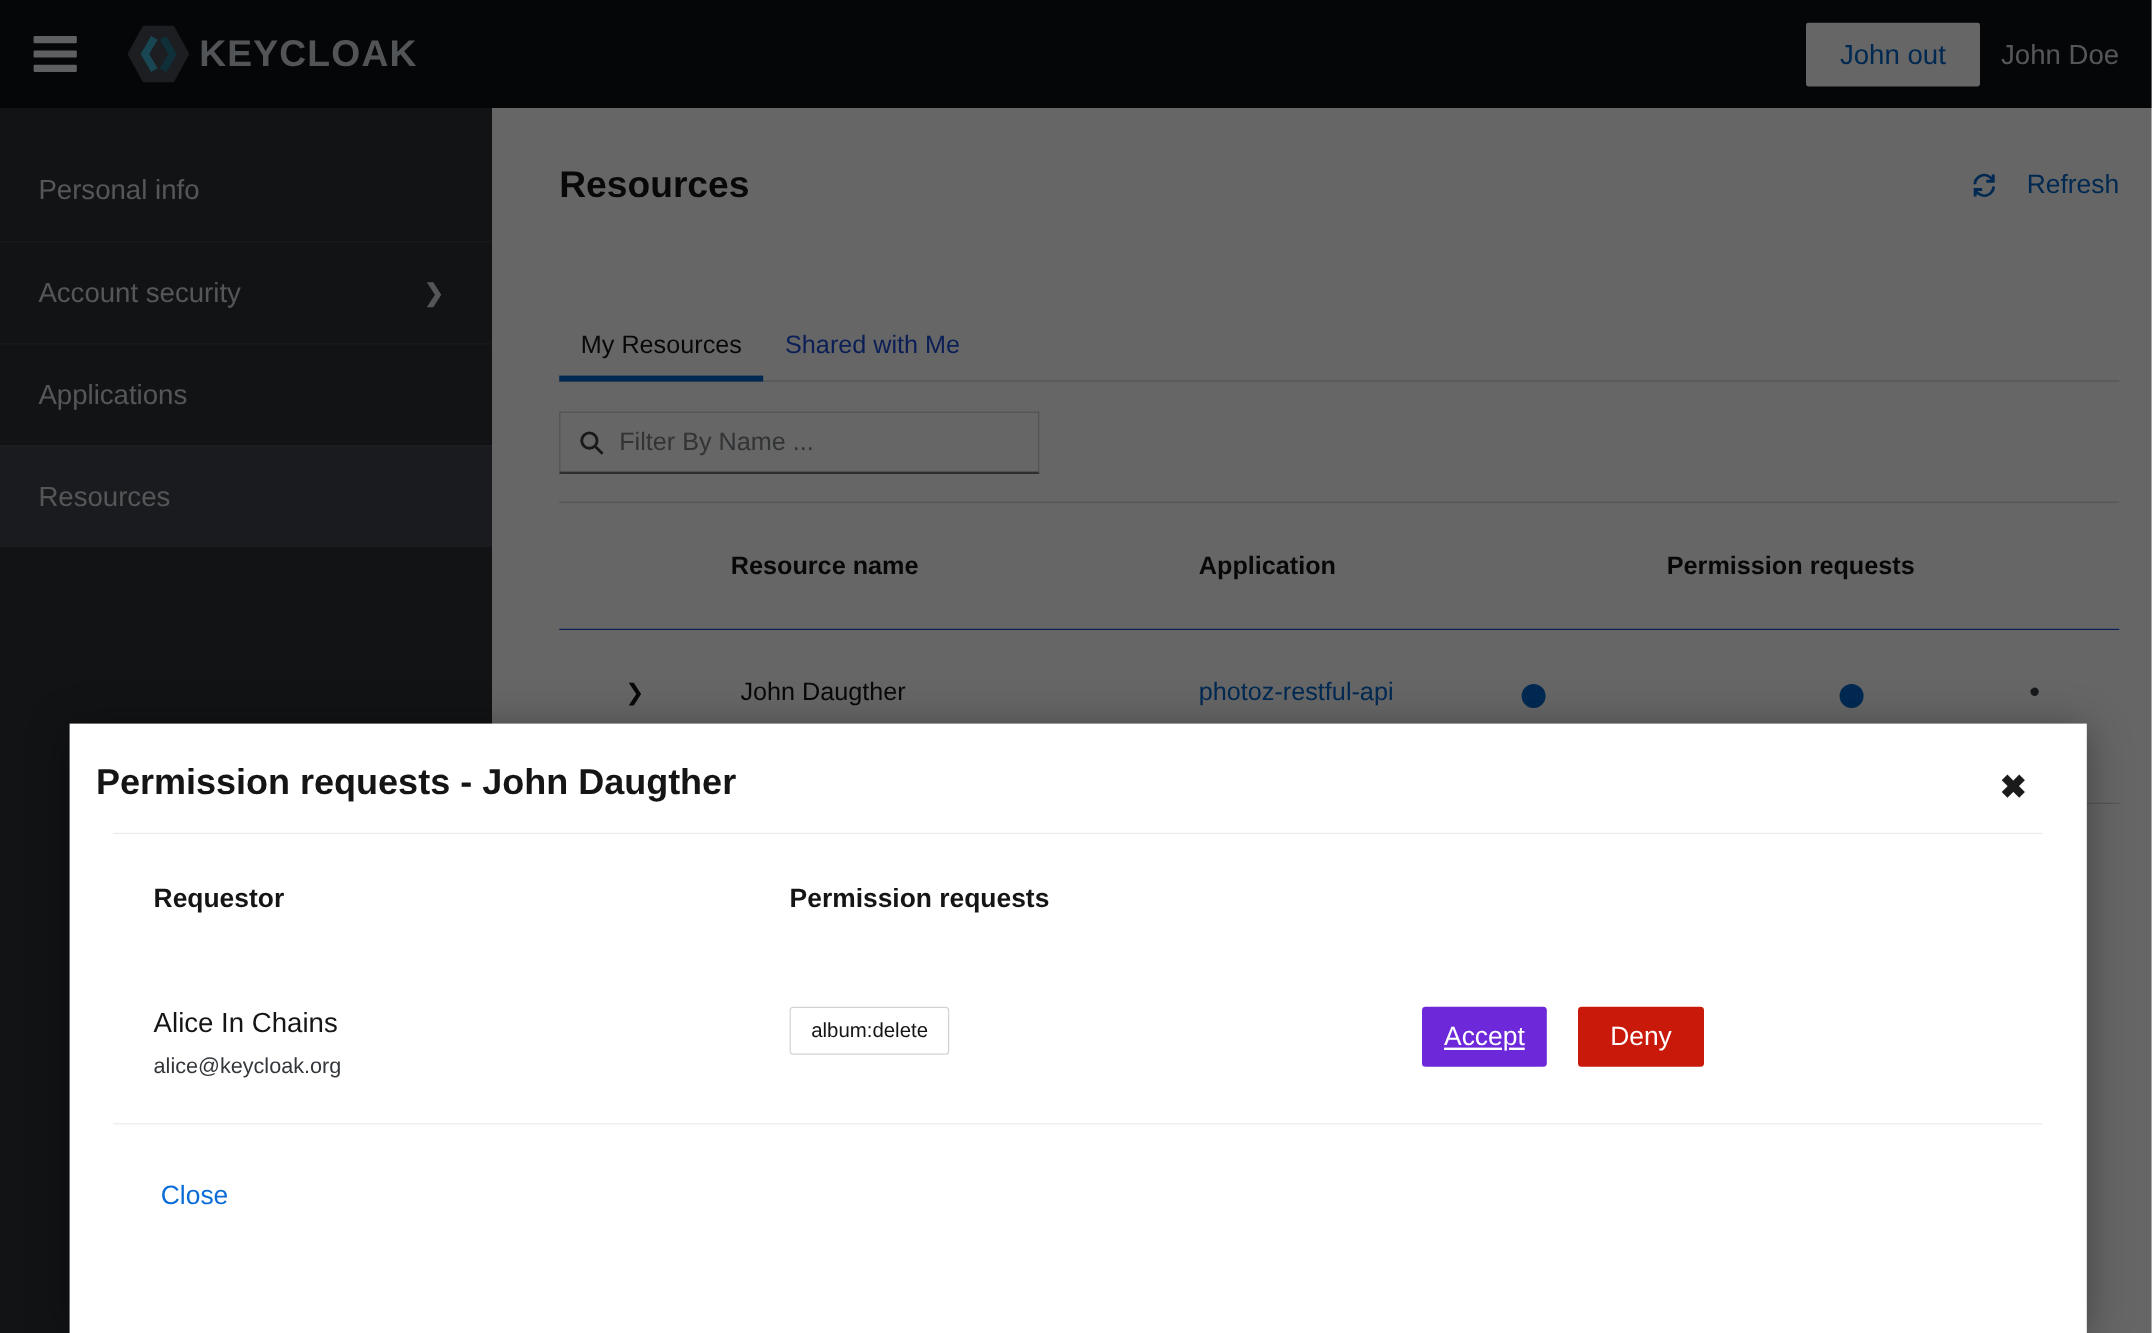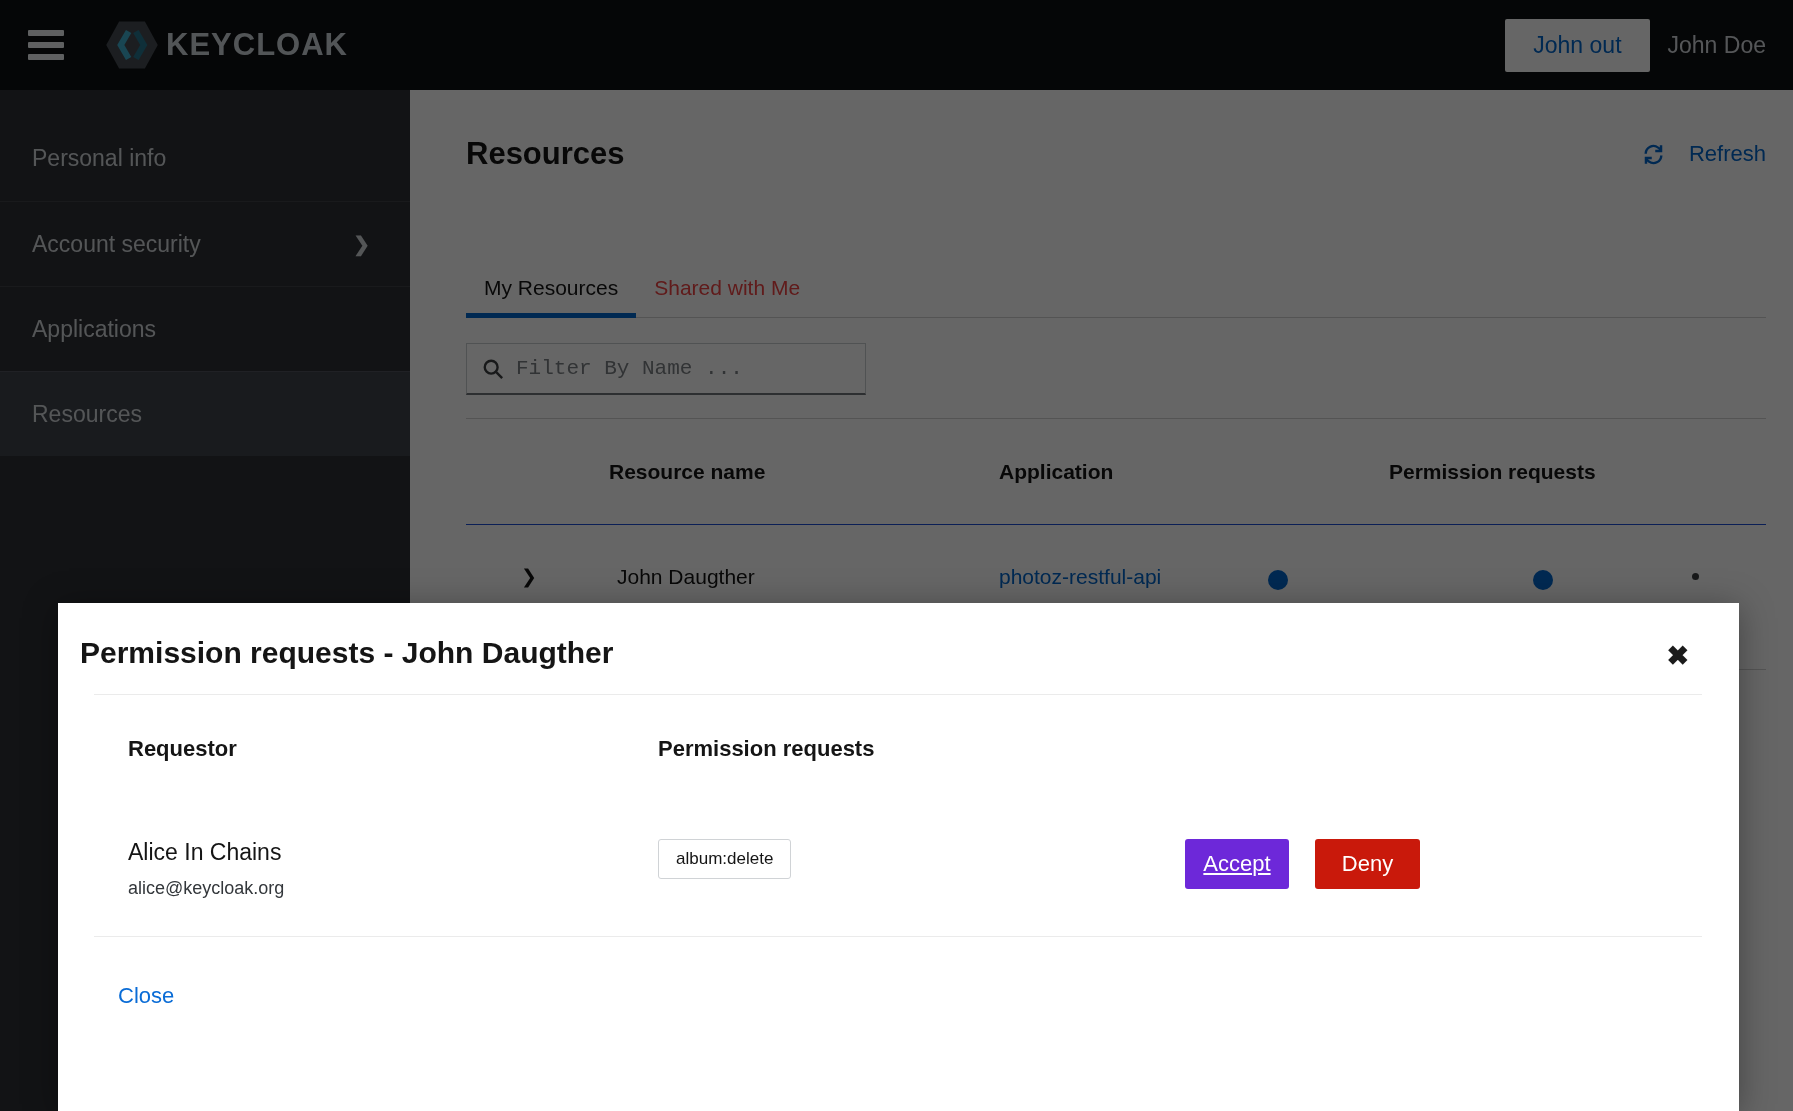--- a/index.html
+++ b/index.html
@@ -45,35 +45,35 @@
   .content {
     position: absolute; top: 90px; left: 410px; right: 0; bottom: 0;
     background: #ffffff; padding: 0 27px 0 56px; z-index: 1;
   }
   .page-head { margin-top: 46px; display: flex; align-items: center; justify-content: space-between; }
   .page-title { font-size: 31px; font-weight: 700; color: #151515; }
   .refresh-link { display: flex; align-items: center; gap: 25px; color: #0066cc; font-size: 22px; cursor: pointer; }
   .refresh-link svg { width: 21px; height: 21px; fill: #0066cc; }
 
   .tabs { margin-top: 104px; display: flex; border-bottom: 1px solid #d2d2d2; }
-  .tab { position: relative; padding: 0 18px 17px; font-size: 21px; color: #ef4444; cursor: pointer; }
+  .tab { position: relative; padding: 0 18px 17px; font-size: 21px; color: #1d4ed8; cursor: pointer; }
   .tab.active { color: #151515; }
   .tab.active::after {
     content: ""; position: absolute; left: 0; right: 0; bottom: -1px; height: 5px; background: #0066cc;
   }
 
   .filter-box {
     margin-top: 25px; width: 400px; height: 52px;
     border: 1px solid #c9ccd0; border-bottom: 2px solid #72767b;
     display: flex; align-items: center; padding: 0 10px 0 15px;
   }
   .filter-box svg { width: 22px; height: 22px; stroke: #3c3f42; flex: none; }
   .filter-box input {
     border: none; outline: none; background: transparent; flex: 1;
-    font-family: Liberation Mono, monospace; font-size: 21px; color: #ec4899; margin-left: 12px;
+    font-family: Liberation Sans, sans-serif; font-size: 21px; color: #ec4899; margin-left: 12px;
   }
   .filter-box input::placeholder { color: #7c8084; }
 
   .toolbar-divider { margin-top: 23px; height: 1px; background: #d2d2d2; }
 
   .grid-cols { display: grid; grid-template-columns: 143px 390px 390px 1fr; }
   .res-table-head { height: 106px; align-items: center; border-bottom: 1px solid #1d4ed8; }
   .res-table-head .th { font-size: 21px; font-weight: 700; color: #151515; }
   .res-row { height: 145px; border-bottom: 1px solid #d2d2d2; align-items: start; padding-top: 40px; }
   .row-chevron { padding-left: 55px; font-size: 19px; color: #151515; cursor: pointer; }
@@ -108,21 +108,21 @@
   .req-email { font-size: 18px; color: #33373b; margin-top: 12px; }
   .perm-chip {
     display: inline-block; border: 1px solid #d0d3d6; border-radius: 3px;
     padding: 9px 17px; font-size: 17px; color: #151515; background: #fff;
   }
   .req-actions { display: flex; gap: 26px; }
   .btn { border: none; border-radius: 3px; font-family: inherit; font-size: 22px; color: #fff;
          padding: 12px 0; cursor: pointer; text-align: center; }
   .btn-accept { background: #6d28d9; width: 104px; text-decoration: underline; }
   .btn-deny { background: #c9190b; width: 105px; }
-  .modal-footer { padding: 46px 0 0 60px; }
+  .modal-footer { padding: 46px 0 0 40px; margin-left: 36px; }
   .close-link { color: #0a6cd6; font-size: 22px; cursor: pointer; text-decoration: none; }
 </style>
 </head>
 <body>
 
 <div class="app">
 
   <header class="masthead">
     <div class="nav-toggle">
       <div class="bar"></div>

